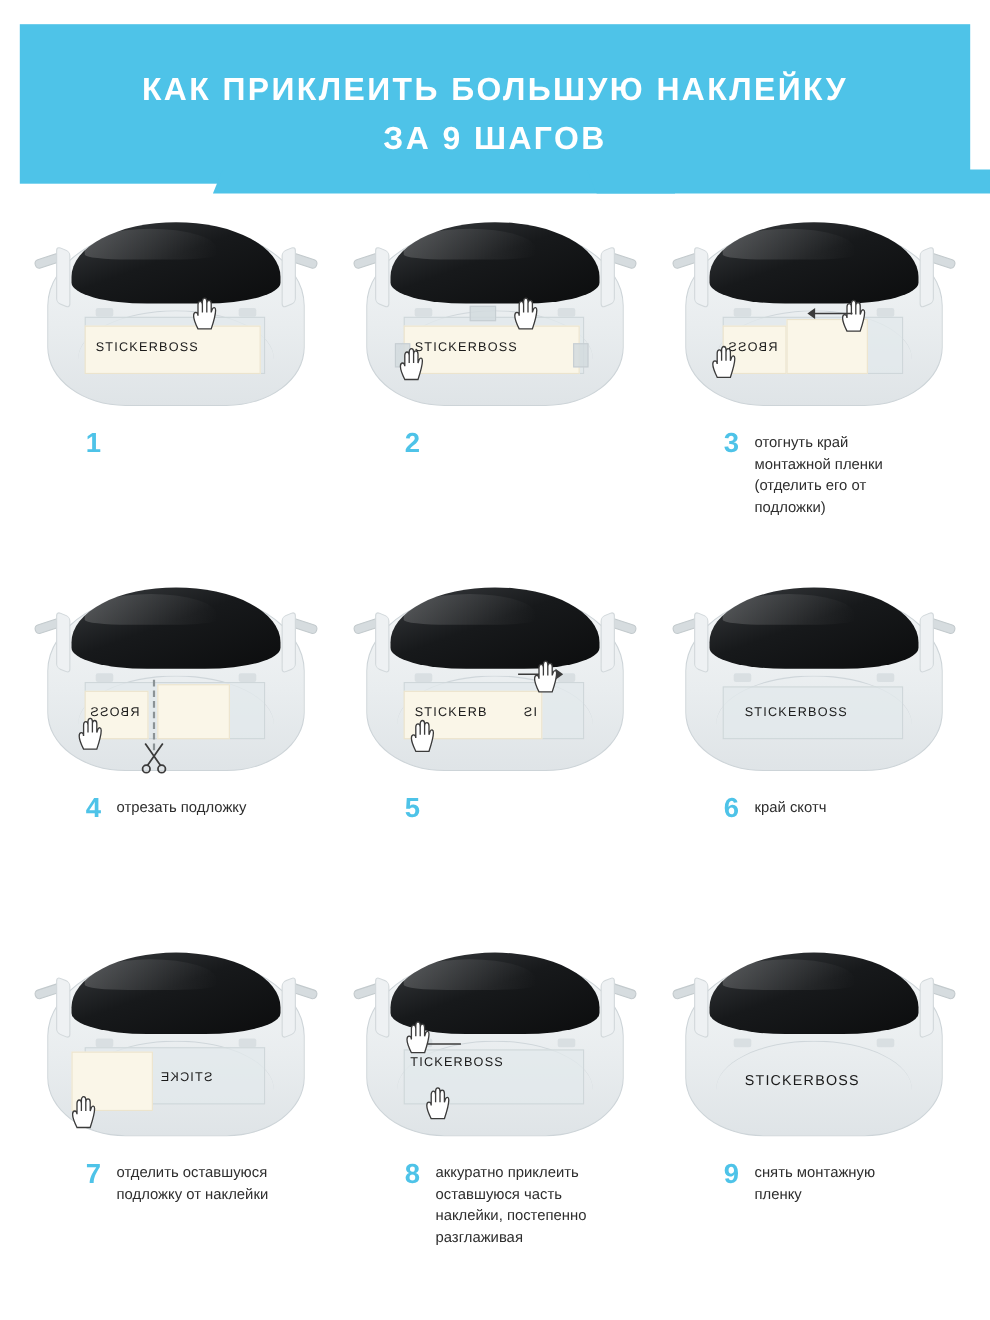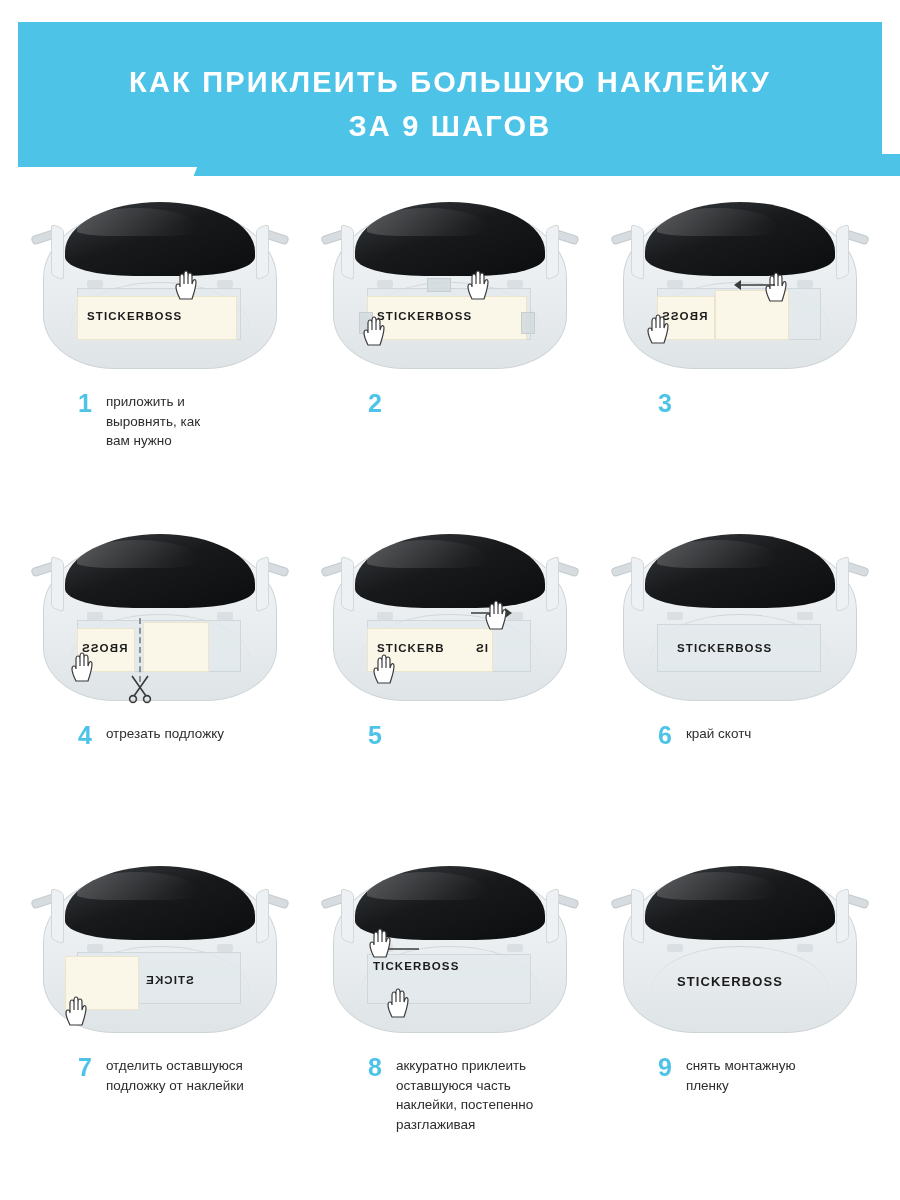--- a/index.html
+++ b/index.html
@@ -128,21 +128,21 @@
   .vent-r { right: 62px; }
 
   
   .sticker {
     position: absolute;
     background: #faf6e8;
     border: 1px solid #ece4cd;
   }
   .sticker-text {
     position: absolute;
-    font-weight: bold;
+    font-weight: normal;
     font-size: 11.5px;
     letter-spacing: 1.1px;
     color: #1b1b1b;
     white-space: nowrap;
   }
   .sticker-text.mirrored { transform: scaleX(-1); }
   .film {
     position: absolute;
     background: rgba(226,233,236,.72);
     border: 1px solid #cfd7da;
@@ -218,23 +218,20 @@
         <div class="sticker" style="left:52px;top:100px;width:160px;height:44px;"></div>
         <div class="sticker-text" style="left:62px;top:114px;">STICKERBOSS</div>
         <div class="hand" style="left:148px;top:72px;">
           <svg viewBox="0 0 28 34">
               <path d="M7 31c-2-4-4-8-4-12 0-2 1-3 2-3s2 1 2 3V9c0-2 1-3 2-3s2 1 2 3v7V6c0-2 1-3 2-3s2 1 2 3v10V8c0-2 1-3 2-3s2 1 2 3v8l1-3c1-2 3-2 3 1 0 5-2 11-4 17z" fill="#ffffff" stroke="#3b3b3b" stroke-width="1.2"></path>
             </svg>
         </div>
       </div>
       <div class="caption" style="top:196px;">
         <div class="step-num">1</div>
-        <div class="step-text">приложить и
-выровнять, как
-вам нужно</div>
       </div>
     </div>
 
     <div class="cell">
       <div class="car">
         <div class="car-body"></div>
         <div class="windshield"></div>
         <div class="hood-line"></div>
         <div class="mirror-l"></div>
         <div class="mirror-r"></div>
@@ -291,20 +288,24 @@
         </div>
         <div class="arrow" style="left:126px;top:82px;">
           <svg viewBox="0 0 46 14">
               <path d="M44 7H6" stroke="#3b3b3b" stroke-width="1.4" fill="none"></path>
               <path d="M10 2 3 7l7 5z" fill="#3b3b3b"></path>
             </svg>
         </div>
       </div>
       <div class="caption" style="top:196px;">
         <div class="step-num">3</div>
+        <div class="step-text">отогнуть край
+монтажной пленки
+(отделить его от
+подложки)</div>
       </div>
     </div>
 
     <div class="cell">
       <div class="car">
         <div class="car-body"></div>
         <div class="windshield"></div>
         <div class="hood-line"></div>
         <div class="mirror-l"></div>
         <div class="mirror-r"></div>

